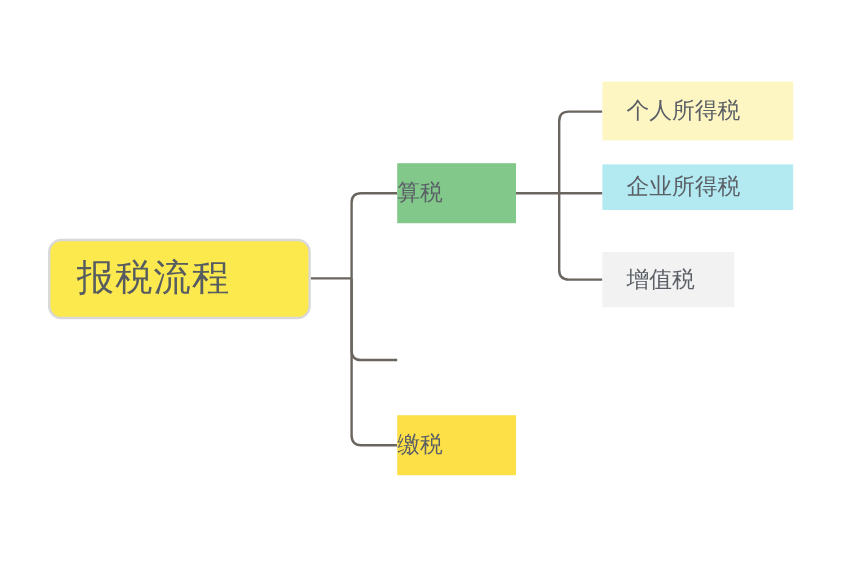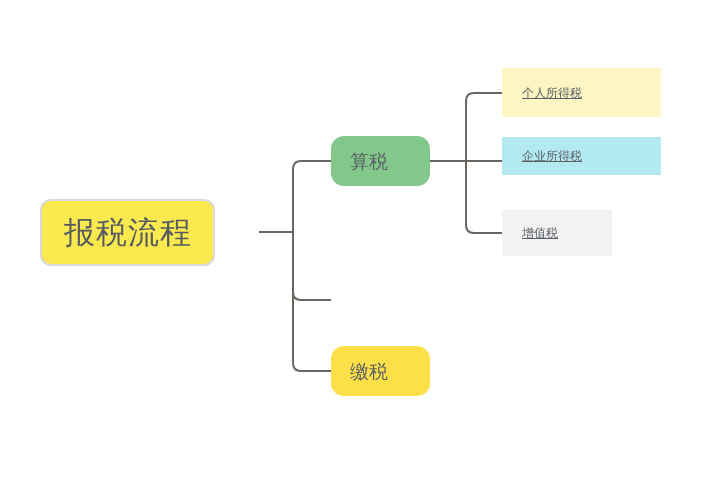--- a/index.html
+++ b/index.html
@@ -38,56 +38,53 @@
   }
   .node-label {
     color: #5a5f66;
     line-height: 1;
   }
 
   
   #node-root {
     left: 40px;
     top: 199px;
-    width: 175px;
+    width: 219px;
     height: 67px;
     background: #fbe94d;
     border: 2px solid #d9d9d9;
     border-radius: 11px;
     padding-left: 22px;
   }
   #node-root .node-label {
     font-size: 31px;
     color: #575c61;
     letter-spacing: 1px;
   }
 
   
   .node-l2 {
     left: 331px;
     width: 99px;
     height: 50px;
-    padding-left: 19px;
-    border-radius: 13px;
   }
   .node-l2 .node-label {
     font-size: 19px;
   }
   #node-calc { top: 136px; background: #82c88a; }
   #node-file { top: 275px; background: #fa9205; }
   #node-pay  { top: 346px; background: #fde047; }
 
   
   .node-l3 {
     left: 502px;
     padding-left: 20px;
   }
   .node-l3 .node-label {
-    font-size: 12px;
-    text-decoration: underline;
+    font-size: 19px;
   }
   #node-personal-tax {
     top: 68px;
     width: 159px;
     height: 49px;
     background: #fdf5c2;
   }
   #node-corporate-tax {
     top: 137px;
     width: 159px;

